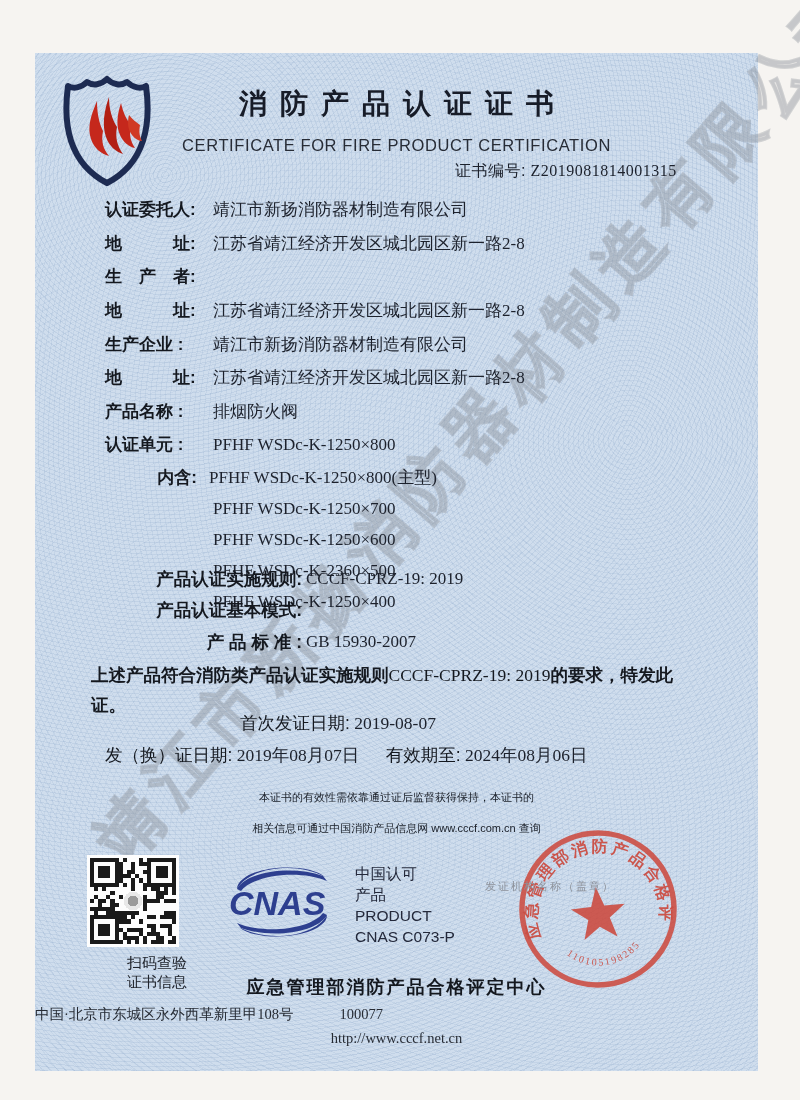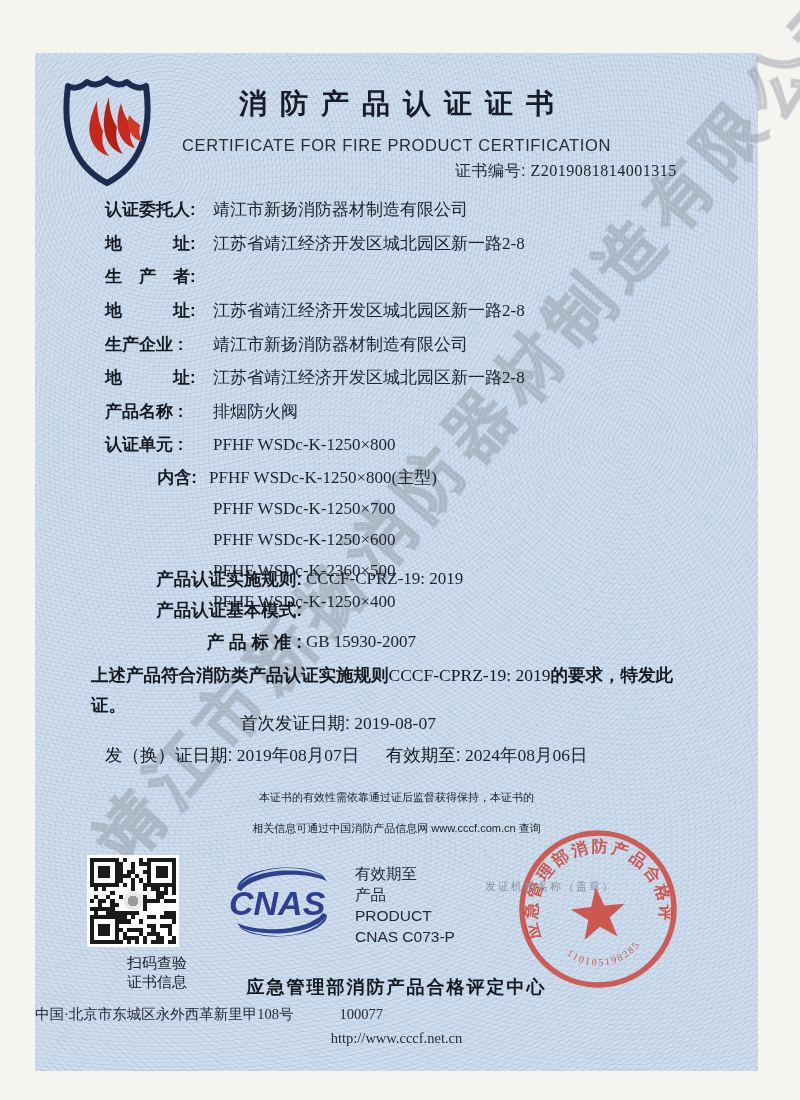--- a/index.html
+++ b/index.html
@@ -358,21 +358,21 @@
 
     <div class="cnas-block">
       <svg width="118" height="82" viewBox="0 0 118 82">
         <path d="M14 28 C26 6 74 0 102 16 C86 2 36 4 20 18 C16 21 14 24 14 28 Z" fill="#2d3f8f"></path>
         <path d="M14 28 C24 10 70 4 100 15 L104 20 C76 8 30 14 18 30 Z" fill="#2d3f8f"></path>
         <path d="M104 54 C92 76 44 82 16 66 C32 80 82 78 98 64 C102 61 104 58 104 54 Z" fill="#2d3f8f"></path>
         <path d="M104 54 C94 72 48 78 18 67 L14 62 C42 74 88 68 100 52 Z" fill="#2d3f8f"></path>
         <text x="6" y="54" font-family="Liberation Sans, DejaVu Sans, sans-serif" font-size="34" font-weight="bold" font-style="italic" fill="#2d3f8f">CNAS</text>
       </svg>
       <div class="cnas-text">
-        <div>有效期至</div>
+        <div>中国认可</div>
         <div>产品</div>
         <div>PRODUCT</div>
         <div>CNAS C073-P</div>
       </div>
     </div>
 
     <div class="issuer-hint">发证机构名称（盖章）</div>
     <div class="stamp">
       <svg width="172" height="172" viewBox="0 0 172 172">
         <g transform="rotate(-6 86 86)">

